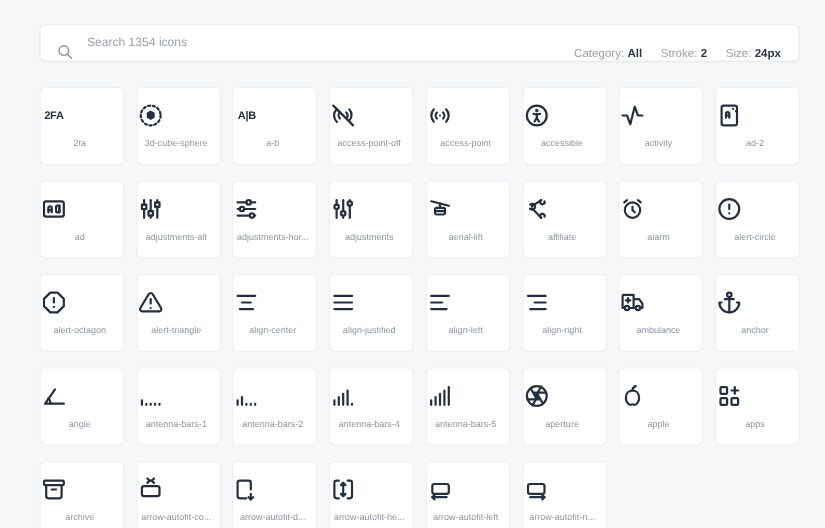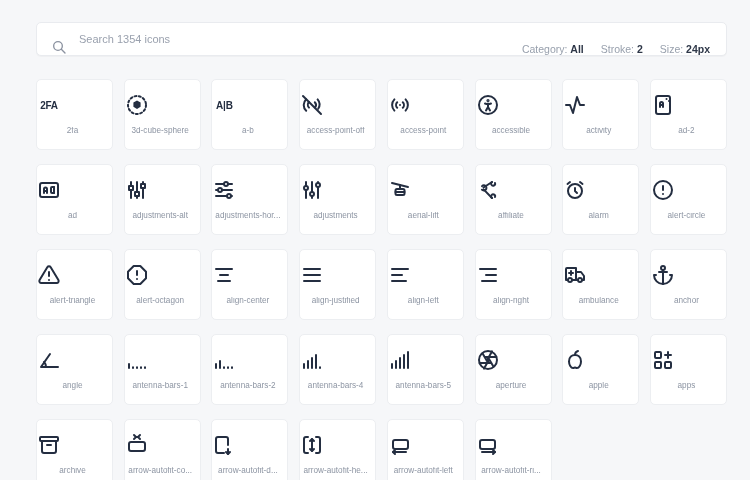--- a/index.html
+++ b/index.html
@@ -307,36 +307,36 @@
           <circle cx="12" cy="12" r="9"></circle>
           <line x1="12" y1="8" x2="12" y2="12"></line>
           <line x1="12" y1="16" x2="12" y2="16.01"></line>
         </svg>
       </div>
       <div class="cap">alert-circle</div>
     </div>
     <div class="card">
       <div class="glyph">
         <svg width="24" height="24" viewBox="0 0 24 24" fill="none" stroke="currentColor" stroke-width="2" stroke-linecap="round" stroke-linejoin="round">
+          <path d="M8.7 3h6.6L21 8.7v6.6L15.3 21H8.7L3 15.3V8.7z"></path>
+          <line x1="12" y1="8" x2="12" y2="12"></line>
+          <line x1="12" y1="16" x2="12" y2="16.01"></line>
+        </svg>
+      </div>
+      <div class="cap">alert-octagon</div>
+    </div>
+    <div class="card">
+      <div class="glyph">
+        <svg width="24" height="24" viewBox="0 0 24 24" fill="none" stroke="currentColor" stroke-width="2" stroke-linecap="round" stroke-linejoin="round">
           <path d="M10.3 4.3 2.6 17a2 2 0 0 0 1.7 3h15.4a2 2 0 0 0 1.7-3L13.7 4.3a2 2 0 0 0-3.4 0z"></path>
           <line x1="12" y1="9" x2="12" y2="13"></line>
           <line x1="12" y1="17" x2="12" y2="17.01"></line>
         </svg>
       </div>
       <div class="cap">alert-triangle</div>
-    </div>
-    <div class="card">
-      <div class="glyph">
-        <svg width="24" height="24" viewBox="0 0 24 24" fill="none" stroke="currentColor" stroke-width="2" stroke-linecap="round" stroke-linejoin="round">
-          <path d="M8.7 3h6.6L21 8.7v6.6L15.3 21H8.7L3 15.3V8.7z"></path>
-          <line x1="12" y1="8" x2="12" y2="12"></line>
-          <line x1="12" y1="16" x2="12" y2="16.01"></line>
-        </svg>
-      </div>
-      <div class="cap">alert-octagon</div>
     </div>
     <div class="card">
       <div class="glyph">
         <svg width="24" height="24" viewBox="0 0 24 24" fill="none" stroke="currentColor" stroke-width="2" stroke-linecap="round" stroke-linejoin="round">
           <line x1="4" y1="6" x2="20" y2="6"></line>
           <line x1="8" y1="12" x2="16" y2="12"></line>
           <line x1="6" y1="18" x2="18" y2="18"></line>
         </svg>
       </div>
       <div class="cap">align-center</div>

